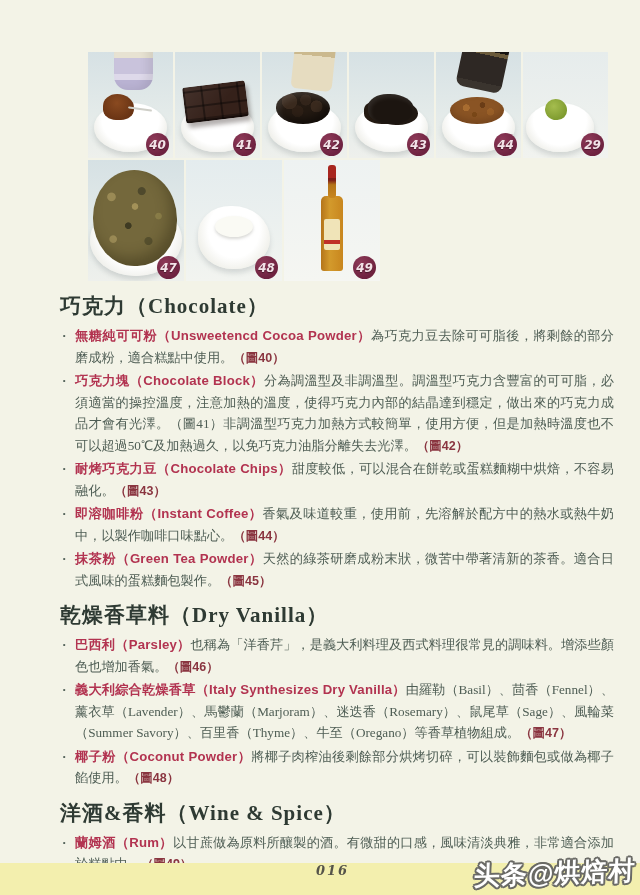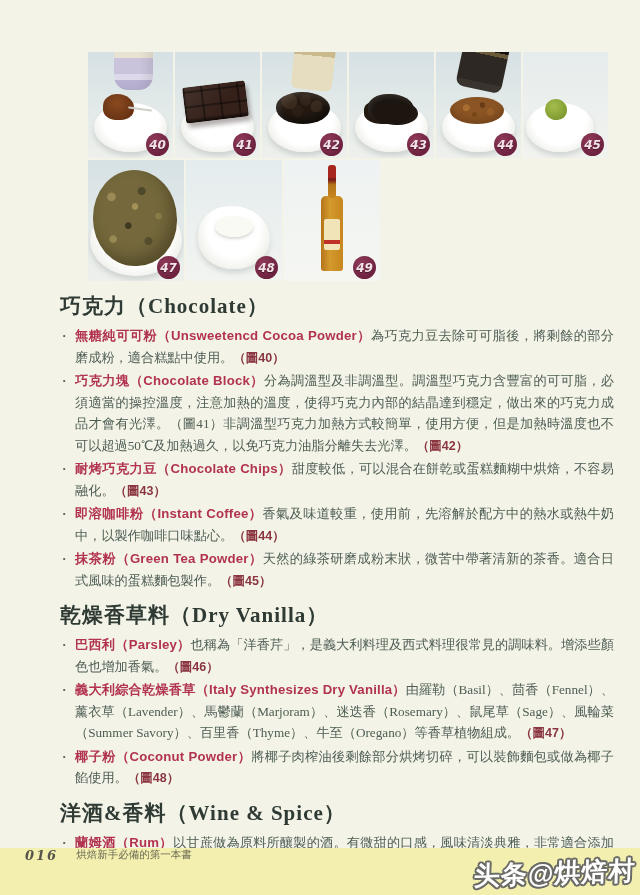--- a/index.html
+++ b/index.html
@@ -129,22 +129,22 @@
   .section + .section h2{margin-top:10px;}
   .item{
     position:relative;padding-left:15px;margin:0 0 1px;
     font-size:13.2px;line-height:21.5px;color:#4e5d54;text-align:justify;
   }
   .item::before{content:"·";position:absolute;left:2px;top:0;font-weight:bold;color:#4e5d54;}
   .term{font-family:"Liberation Sans", sans-serif;font-weight:bold;color:#b23350;letter-spacing:.2px;}
   .fig{font-family:"Liberation Sans", sans-serif;font-weight:bold;color:#8a3540;font-size:12.5px;}
   
   .footer{
-    position:absolute;left:0;right:0;bottom:0;height:47px;background:#f3efae;
-    display:flex;align-items:flex-start;gap:18px;padding-left:25px;box-sizing:border-box;
+    position:absolute;left:0;right:0;bottom:0;height:32px;background:#f3efae;
+    display:flex;align-items:center;gap:18px;padding-left:25px;box-sizing:border-box;flex-direction:column;
   }
   .pagenum{
     font-family:"DejaVu Serif", serif;font-style:italic;font-weight:bold;
     font-size:13px;color:#55544a;letter-spacing:2px;
   }
   .booktitle{font-family:"Liberation Sans", sans-serif;font-size:10.5px;color:#6b6a56;}
   
   .watermark{
     position:absolute;right:5px;bottom:4px;z-index:6;
     font-family:"Liberation Sans", sans-serif;font-weight:bold;font-size:26px;
@@ -188,21 +188,21 @@
         <div class="photo p-coffee">
           <div class="prop"></div>
           <div class="plate"></div>
           <div class="food"></div>
           <span class="fig-badge">44</span>
         </div>
         <div class="photo p-matcha">
           <div class="prop"></div>
           <div class="plate"></div>
           <div class="food"></div>
-          <span class="fig-badge">45</span>
+          <span class="fig-badge">29</span>
         </div>
       </div>
     <div class="photo-row" id="photo-row-2">
         <div class="photo p-herbs">
           <div class="prop"></div>
           <div class="plate"></div>
           <div class="food"></div>
           <span class="fig-badge">47</span>
         </div>
         <div class="photo p-coconut">

